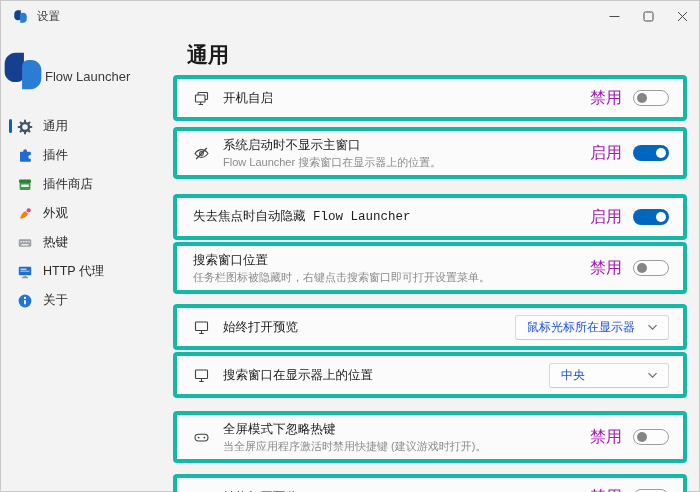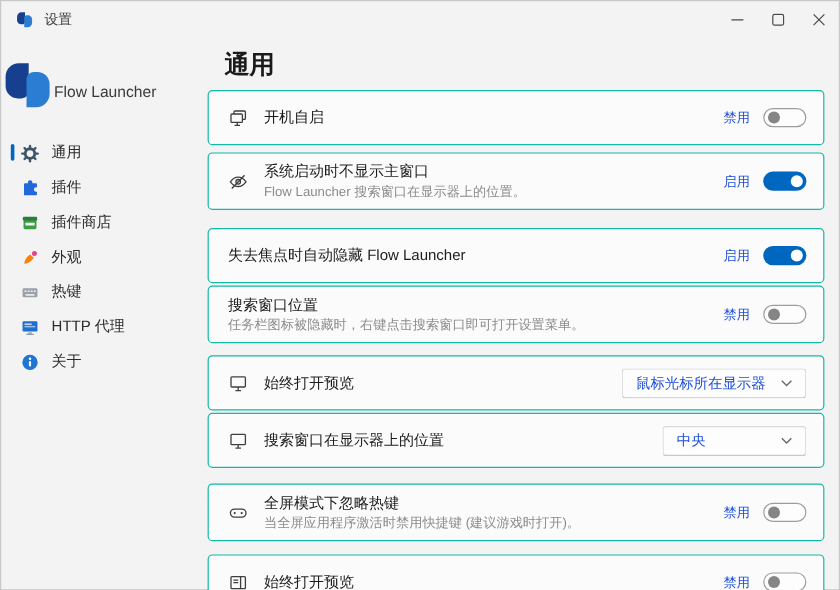--- a/index.html
+++ b/index.html
@@ -34,31 +34,31 @@
     width:3px; height:14px; border-radius:2px; background:var(--accent);
   }
   .nav-icon { width:17px; height:17px; display:flex; align-items:center; justify-content:center; }
   .nav-label { margin-left:10px; font-size:12.5px; color:#2c2c2c; }
 
   
   .content { flex:1; padding:10px 12px 0 12px; min-width:0; }
   .page-heading { margin-left:14px; font-size:21px; font-weight:600; color:#1a1a1a; line-height:27px; }
 
   .card {
-    background:#fbfbfb; border:1px solid #14b8a6; border-radius:4px;
+    background:#fbfbfb; border:4px solid #14b8a6; border-radius:4px;
     display:flex; align-items:center; padding:0 14px 0 16px; min-height:46px;
   }
   .card.tall { min-height:48px; }
   .row-icon { width:17px; height:17px; margin-right:13px; flex:0 0 17px; display:flex; align-items:center; }
   .texts { flex:1; display:flex; flex-direction:column; gap:1px; min-width:0; padding:6px 8px 6px 0; }
   .title { font-size:12.5px; color:#1b1b1b; line-height:17px; }
   .subtitle { font-size:11px; color:#8b8b8b; line-height:14px; }
 
   .control { display:flex; align-items:center; flex:0 0 auto; }
-  .state-label { font-size:11px; color:#1d4ed8; margin-right:11px; }
+  .state-label { font-size:16px; color:#a21caf; margin-right:11px; }
 
   .toggle { position:relative; width:36px; height:16px; border-radius:9px; cursor:default; }
   .toggle.off { border:1px solid #9d9d9d; background:#fdfdfd; }
   .toggle.off .knob { position:absolute; left:3px; top:2px; width:10px; height:10px; border-radius:50%; background:#858585; }
   .toggle.on { background:var(--accent); }
   .toggle.on .knob { position:absolute; right:3px; top:3px; width:10px; height:10px; border-radius:50%; background:#ffffff; }
 
   .dropdown {
     height:25px; background:#fdfdfd; border:1px solid #d9d9d9; border-bottom-color:#c9c9c9;
     border-radius:3px; display:flex; align-items:center; justify-content:space-between;
@@ -234,21 +234,21 @@
       <div class="title">系统启动时不显示主窗口</div>
       <div class="subtitle">Flow Launcher 搜索窗口在显示器上的位置。</div>
     </div>
     <div class="control">
               <span class="state-label">启用</span>
               <div class="toggle on">
                 <div class="knob"></div>
               </div>
             </div>
   </div>
-          <div class="card" style="margin-top: 15px;">
+          <div class="card" style="margin-top: 15px; font-family: Liberation Mono, monospace;">
 
     <div class="texts">
       <div class="title">失去焦点时自动隐藏 Flow Launcher</div>
 
     </div>
     <div class="control">
               <span class="state-label">启用</span>
               <div class="toggle on">
                 <div class="knob"></div>
               </div>

